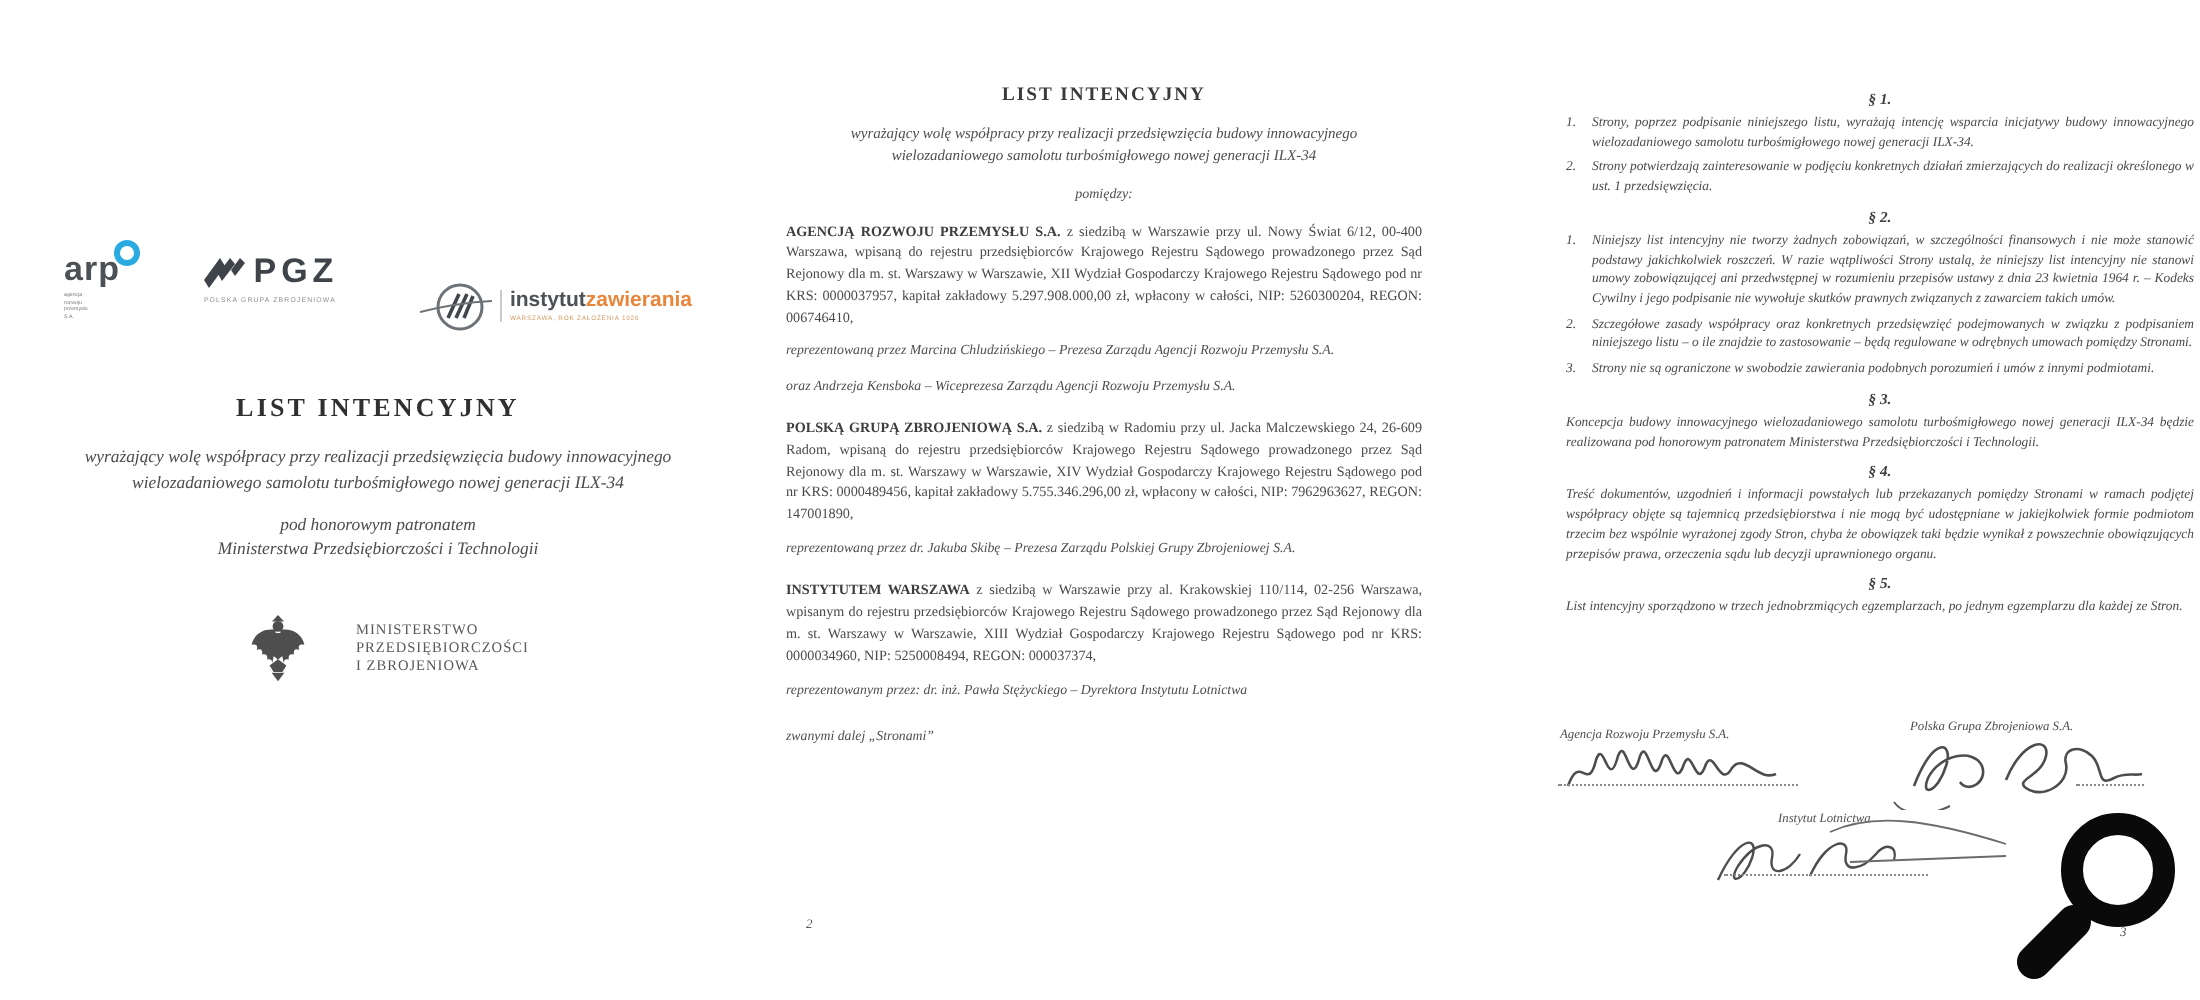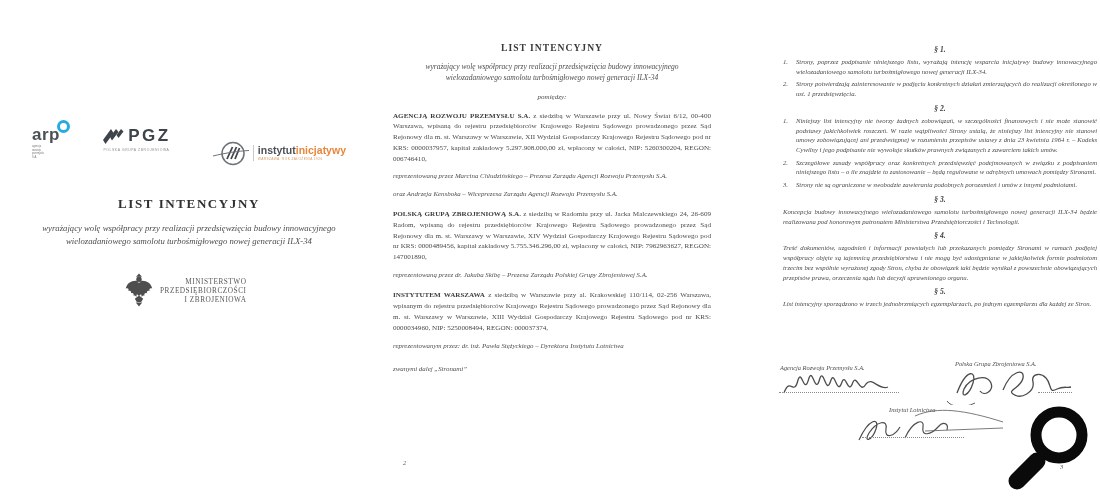--- a/index.html
+++ b/index.html
@@ -24,21 +24,21 @@
   .pgz-sub { font-size:3.4px; color:#8a8f94; letter-spacing:.6px; margin-top:1.5px; }
   .il { display:flex; align-items:center; gap:4px; font-family:"Liberation Sans", sans-serif; }
   .il-names { display:flex; flex-direction:column; border-left:1px solid #c9c9c9; padding-left:4px; }
   .il-name { font-size:10.5px; line-height:1; }
   .il-name .dark { color:#4c5156; font-weight:bold; }
   .il-name .orange { color:#e8873b; font-weight:bold; }
   .il-sub { font-size:3.2px; color:#d89a62; letter-spacing:.4px; margin-top:1.5px; }
   .p1-title { text-align:center; font-weight:bold; font-size:13px; letter-spacing:1.6px; color:#30302f; margin-top:16px; }
   .p1-subtitle { text-align:center; font-style:italic; font-size:8.7px; line-height:1.45; color:#4c4c4c; margin-top:10px; padding:0 8px; }
   .p1-patron { text-align:center; font-style:italic; font-size:8.7px; line-height:1.4; color:#4c4c4c; margin-top:9px; }
-  .ministry { display:flex; align-items:center; gap:6px; margin:26px 0 0 96px;text-align:right; }
+  .ministry { display:flex; align-items:center; gap:24px; margin:26px 0 0 96px; }
   .ministry-text { font-size:7.3px; letter-spacing:.5px; color:#5a5a5a; line-height:1.25; }
 
   
   #page2 { left:393px; top:42px; width:318px; }
   .p2-title { text-align:center; font-weight:bold; font-size:9.6px; letter-spacing:1px; color:#3a3a3a; }
   .p2-subtitle { text-align:center; font-style:italic; font-size:7.5px; line-height:1.5; color:#4e4e4e; margin-top:8px; padding:0 14px; }
   .p2-date { text-align:center; font-style:italic; font-size:7px; color:#4e4e4e; margin-top:8px; }
   .p2-between { text-align:center; font-style:italic; font-size:7px; color:#4e4e4e; margin-top:9px; }
   .party { font-size:7.1px; line-height:1.52; text-align:justify; color:#4a4a4a; margin-top:10px; }
   .party .lead { font-weight:bold; color:#3d3d3d; }
@@ -92,29 +92,33 @@
       <div class="pgz-sub">POLSKA GRUPA ZBROJENIOWA</div>
     </div>
     <div class="il">
       <svg width="36" height="27" viewBox="0 0 36 27">
         <circle cx="20" cy="13.5" r="11" fill="none" stroke="#6d7277" stroke-width="1.5"></circle>
         <path d="M14 19 L19.5 7 M18 19 L23.5 7 M22 19 L26.5 8" stroke="#41464c" stroke-width="1.8" fill="none"></path>
         <path d="M0 16 C12 13 26 11 36 10.5" stroke="#6d7277" stroke-width="1" fill="none"></path>
       </svg>
       <div class="il-names">
         <div class="il-name">
-          <span class="dark">instytut</span><span class="orange">inicjatywy</span>
+          <span class="dark">instytut</span><span class="orange">zawierania</span>
         </div>
         <div class="il-sub">WARSZAWA, ROK ZAŁOŻENIA 1926</div>
       </div>
     </div>
   </div>
 
   <div class="p1-title">LIST INTENCYJNY</div>
   <div class="p1-subtitle">wyrażający wolę współpracy przy realizacji przedsięwzięcia budowy innowacyjnego wielozadaniowego samolotu turbośmigłowego nowej generacji ILX-34</div>
+  <div class="p1-patron">
+    <div>pod honorowym patronatem</div>
+    <div>Ministerstwa Przedsiębiorczości i Technologii</div>
+  </div>
 
   <div class="ministry">
     <svg width="30" height="34" viewBox="0 0 30 34">
       <g fill="#4e4e4e">
         <path d="M15 0.5 l-3 3.2 h6 z"></path>
         <circle cx="15" cy="6.2" r="2.7"></circle>
         <path d="M13.8 8 C8 7 3 10 1.8 15.4 c2.6-.6 3.2.5 2.6 2.6 2.1-.9 3.1.2 2.6 2.3 2-.7 3 .4 2.6 2.4 1.9-.5 2.7.6 2.5 2.1 l1.7-8z"></path>
         <path d="M16.2 8 C22 7 27 10 28.2 15.4 c-2.6-.6-3.2.5-2.6 2.6-2.1-.9-3.1.2-2.6 2.3-2-.7-3 .4-2.6 2.4-1.9-.5-2.7.6-2.5 2.1 l-1.7-8z"></path>
         <path d="M12.3 9.5 h5.4 l1.2 10 -3.9 3.4 -3.9-3.4 z"></path>
         <path d="M10.8 25.8 l4.2-3.2 4.2 3.2 -2 3.2 h-4.4 z"></path>

